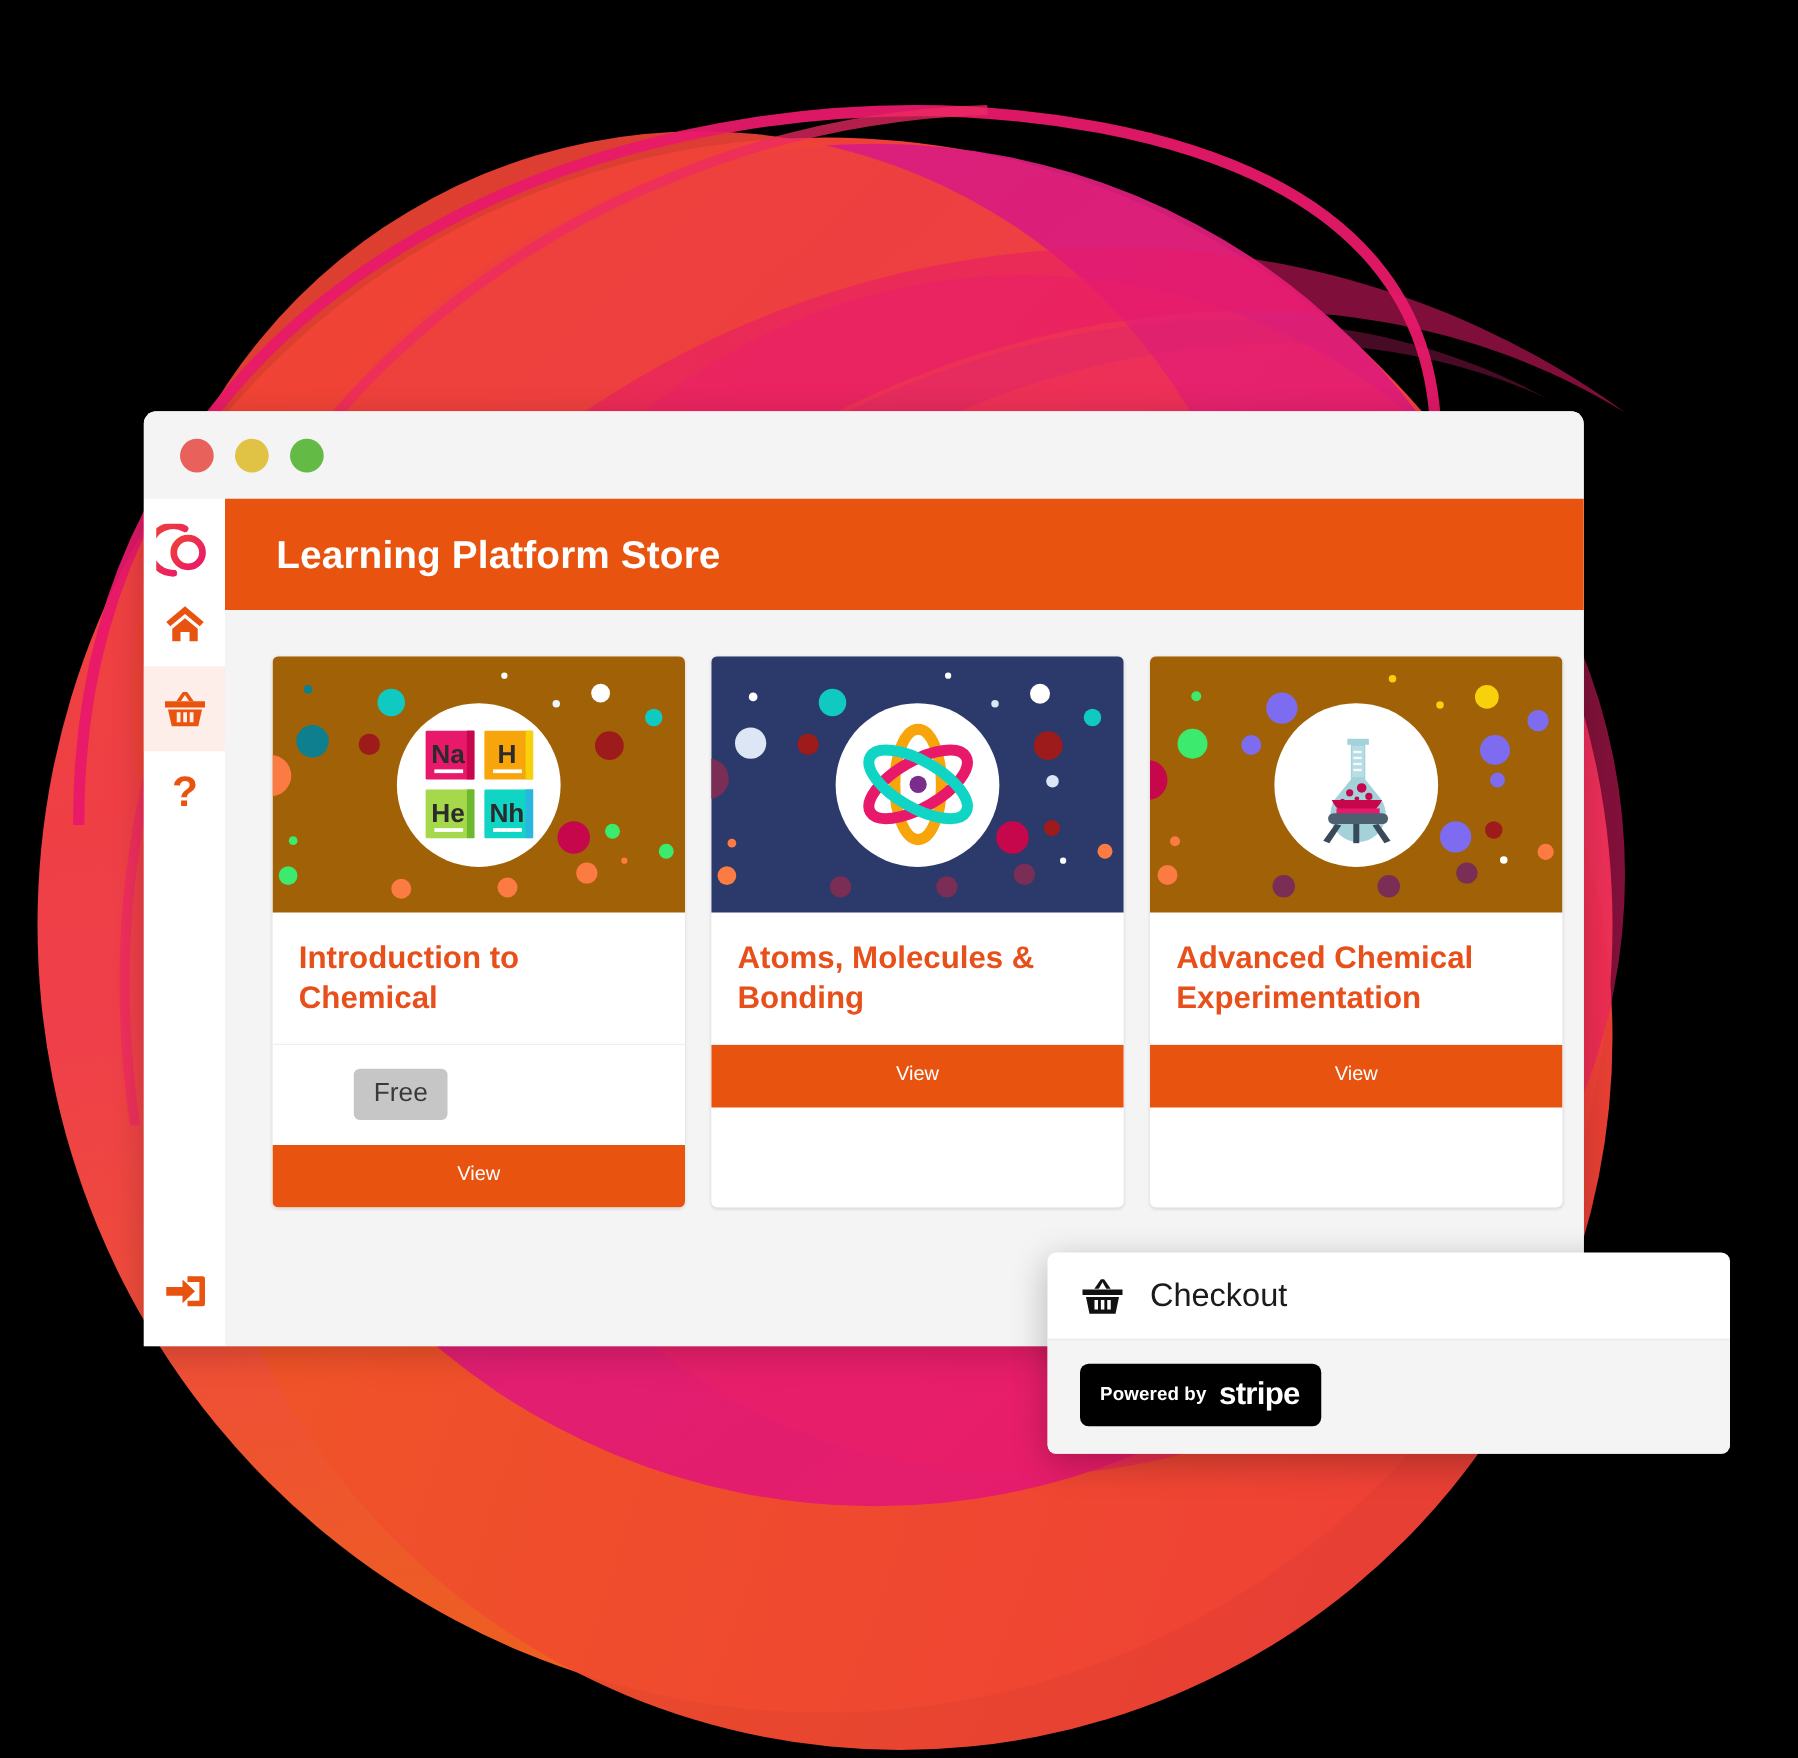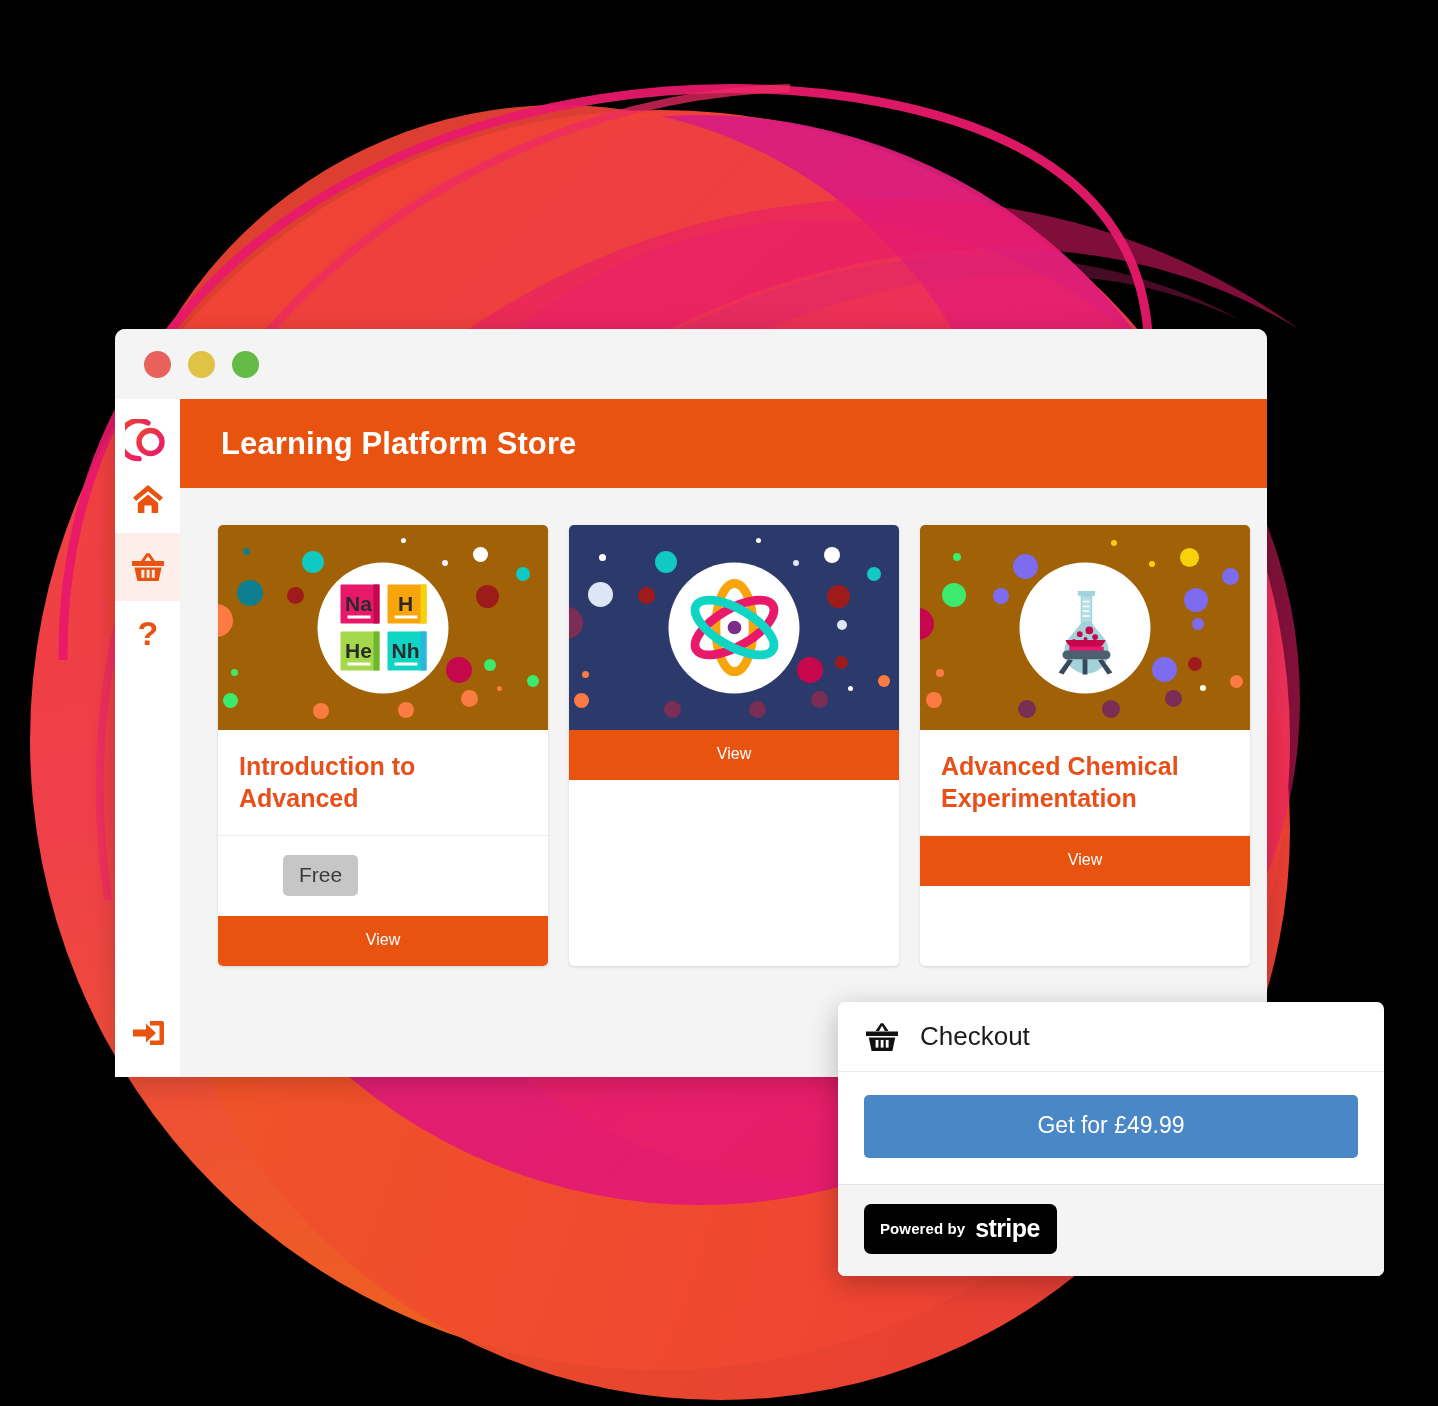--- a/index.html
+++ b/index.html
@@ -279,21 +279,21 @@
                   </g>
                   <g>
                     <rect x="48" y="48" width="39" height="39" rx="1" fill="#10d5c4"></rect>
                     <rect x="81" y="48" width="6" height="39" fill="#2bb6e0"></rect>
                     <text x="66" y="74" font-family="'Liberation Sans',sans-serif" font-size="21" font-weight="700" fill="#2b2b2b" text-anchor="middle">Nh</text>
                     <rect x="55" y="79" width="23" height="3" fill="#ffffff"></rect>
                   </g>
                 </svg>
               </div>
             </div>
-            <div class="card-title">Introduction to Advanced</div>
+            <div class="card-title">Introduction to Chemical</div>
             <div class="card-price">
               <span class="price-pill">Free</span>
             </div>
             <button class="card-btn">View</button>
           </div>
 
           <div class="card">
             <div class="card-img dark">
               <span class="dotlet" style="left:30px;top:29px;width:7px;height:7px;background:#ffffff;"></span>
               <span class="dotlet" style="left:86px;top:26px;width:22px;height:22px;background:#10c9c0;"></span>
@@ -317,20 +317,21 @@
               <span class="dotlet" style="left:180px;top:176px;width:17px;height:17px;background:#7a2d55;"></span>
               <div class="img-circle">
                 <svg viewBox="0 0 110 110" width="108" height="108">
                   <ellipse cx="55" cy="55" rx="19" ry="45" fill="none" stroke="#f8a50c" stroke-width="9"></ellipse>
                   <ellipse cx="55" cy="55" rx="19" ry="45" fill="none" stroke="#e8196a" stroke-width="9" transform="rotate(60 55 55)"></ellipse>
                   <ellipse cx="55" cy="55" rx="19" ry="45" fill="none" stroke="#10d5c4" stroke-width="9" transform="rotate(-60 55 55)"></ellipse>
                   <circle cx="55" cy="55" r="7" fill="#7a2d8a"></circle>
                 </svg>
               </div>
             </div>
+            <div class="card-title">Atoms, Molecules &amp; Bonding</div>
             <button class="card-btn">View</button>
           </div>
 
           <div class="card">
             <div class="card-img light">
               <span class="dotlet" style="left:33px;top:28px;width:8px;height:8px;background:#3cea6e;"></span>
               <span class="dotlet" style="left:93px;top:29px;width:25px;height:25px;background:#7d6bf0;"></span>
               <span class="dotlet" style="left:191px;top:15px;width:6px;height:6px;background:#f6d10c;"></span>
               <span class="dotlet" style="left:229px;top:36px;width:6px;height:6px;background:#f6d10c;"></span>
               <span class="dotlet" style="left:260px;top:23px;width:19px;height:19px;background:#f6d10c;"></span>
@@ -390,23 +391,20 @@
         <path d="M10.5 9 L15.6 1.5 L18.2 1.5 L14 9 Z" fill="#111111"></path>
         <path d="M23.5 9 L18.4 1.5 L15.8 1.5 L20 9 Z" fill="#111111"></path>
         <path d="M1 9.5 L33 9.5 L33 14 L1 14 Z" fill="#111111"></path>
         <path d="M3.8 15.5 L30.2 15.5 L27.4 29 L6.6 29 Z" fill="#111111"></path>
         <rect x="10.6" y="18" width="2.8" height="7.6" fill="#ffffff"></rect>
         <rect x="15.7" y="18" width="2.8" height="7.6" fill="#ffffff"></rect>
         <rect x="20.8" y="18" width="2.8" height="7.6" fill="#ffffff"></rect>
       </svg>
       <span class="t">Checkout</span>
     </div>
-    <div class="co-body">
-      <button class="co-btn">Get for £49.99</button>
-    </div>
     <div class="co-foot">
       <div class="stripe-badge">
         <span class="pb">Powered by</span>
         <span class="sp">stripe</span>
       </div>
     </div>
   </div>
 
 </div>
 

